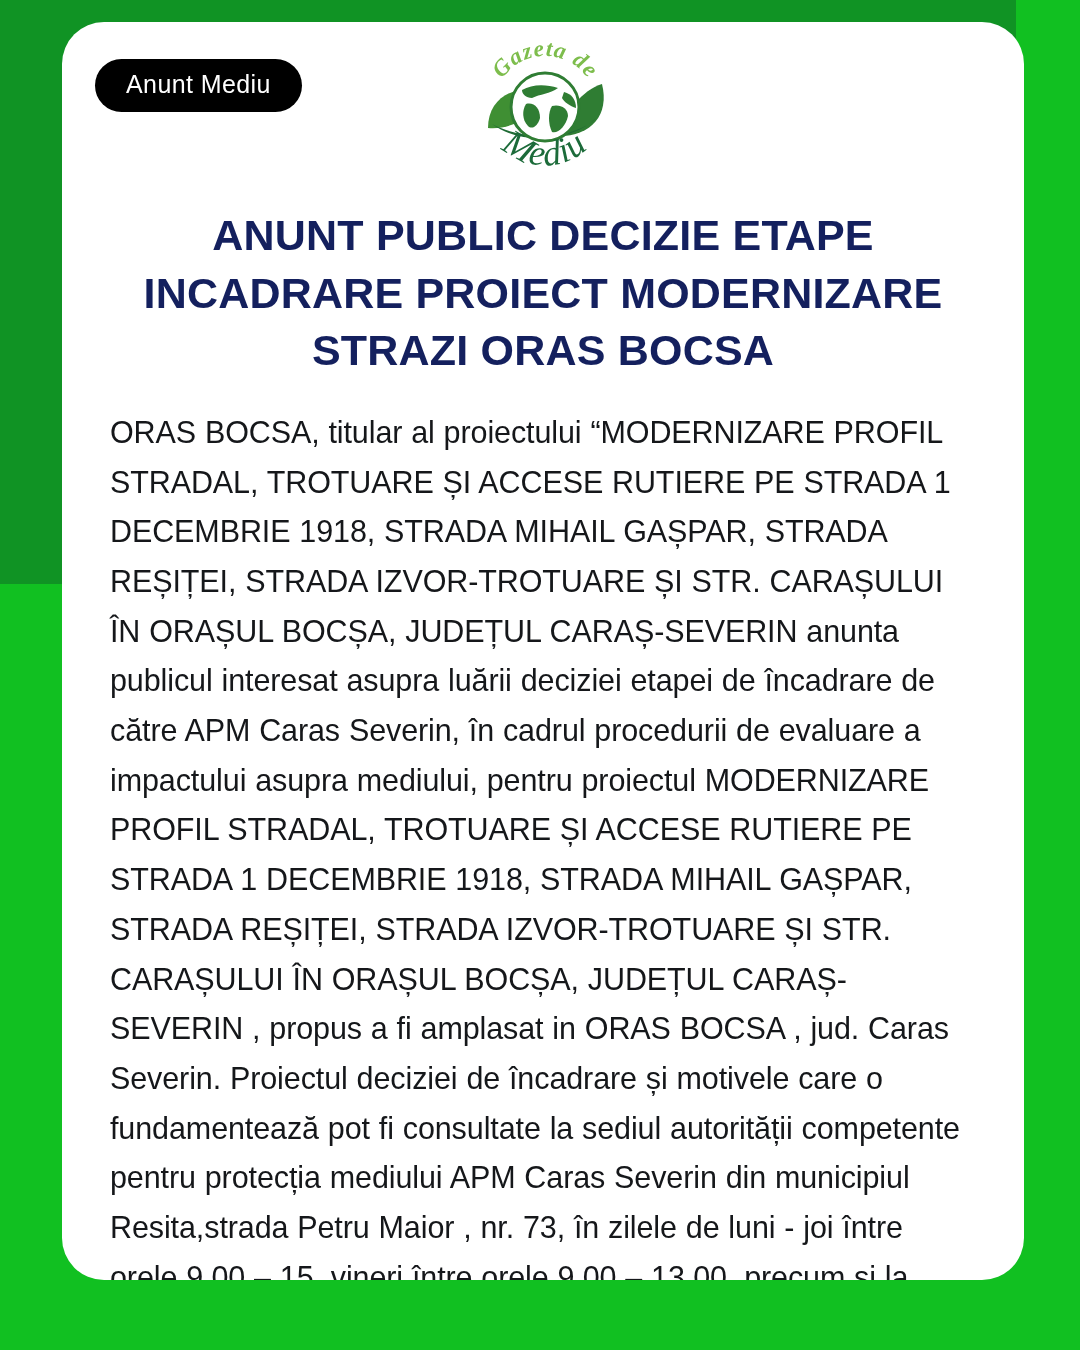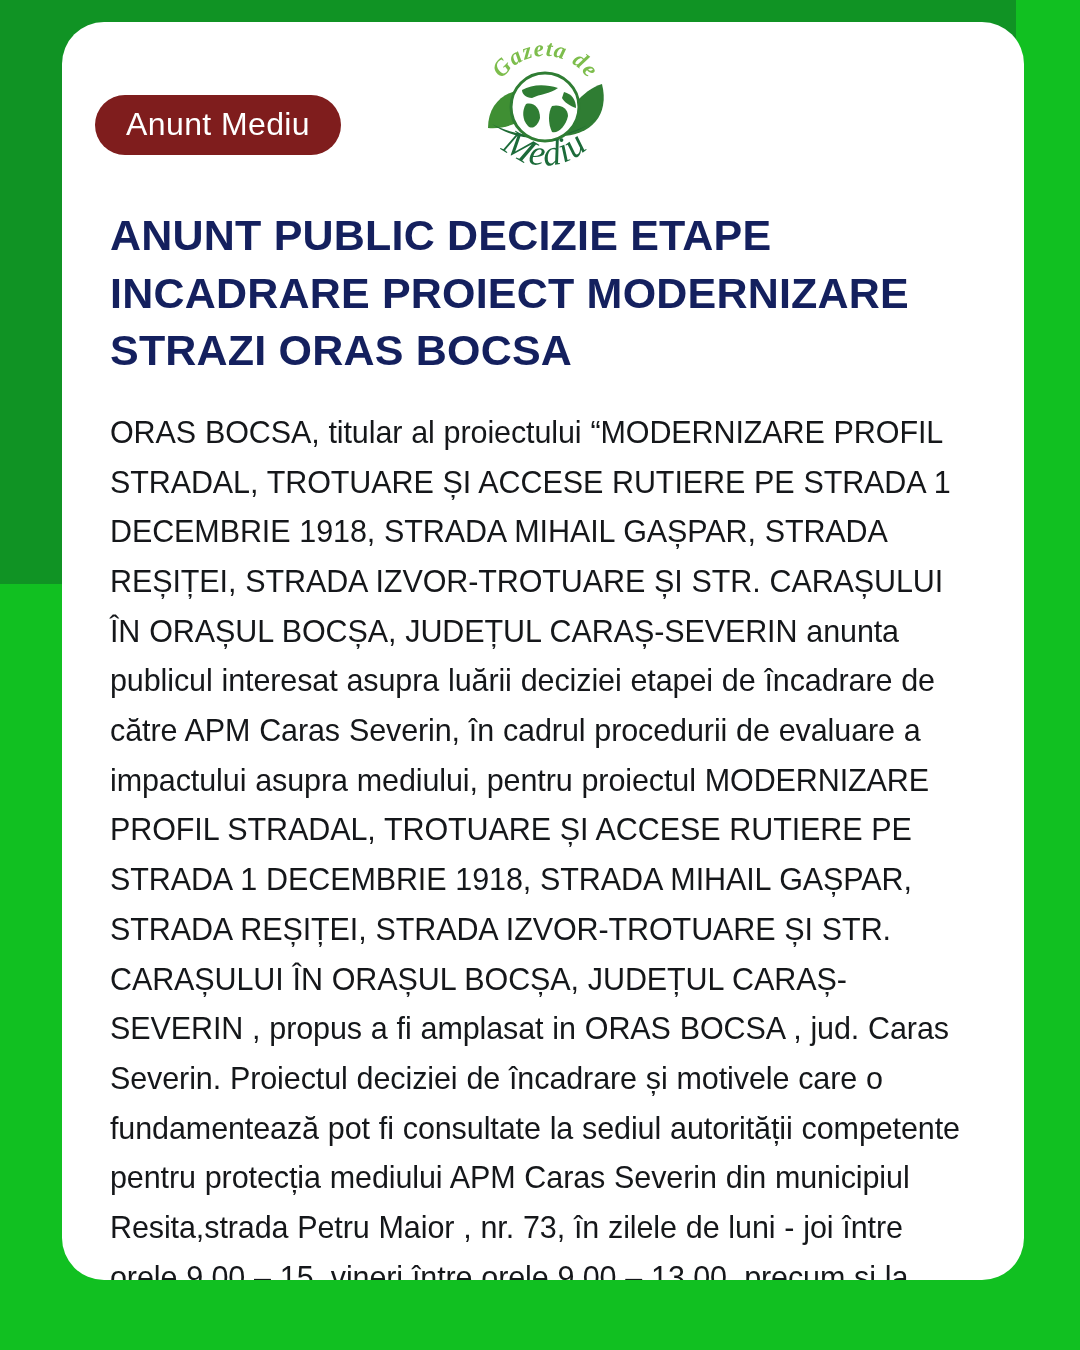--- a/index.html
+++ b/index.html
@@ -40,49 +40,49 @@
   
   .header {
     position:relative;
     height:152px;
   }
 
   .badge {
     position:absolute;
     left:33px;
     top:37px;
-    background:#7f1d1d;
+    background:#000000;
     color:#ffffff;
     border-radius:30px;
     padding:13px 31px 15px 31px;
-    font-size:32px;
+    font-size:25px;
     letter-spacing:0.4px;
     line-height:1;
     white-space:nowrap;
-    margin-top:36px;
   }
 
   .logo {
     position:absolute;
     left:408px;
     top:10px;
     width:150px;
     height:148px;
   }
   .logo svg { display:block; width:150px; height:148px; }
 
   
   .title {
     margin:33px 48px 0 48px;
     color:#14205e;
     font-size:43px;
     font-weight:bold;
     line-height:1.34;
     letter-spacing:0.2px;
     text-transform:uppercase;
+    text-align:center;
   }
 
   
   .body-copy {
     margin:28px 48px 0 48px;
     color:#15171a;
     font-size:30.5px;
     line-height:1.63;
     letter-spacing:-0.1px;
     word-spacing:0.5px;

